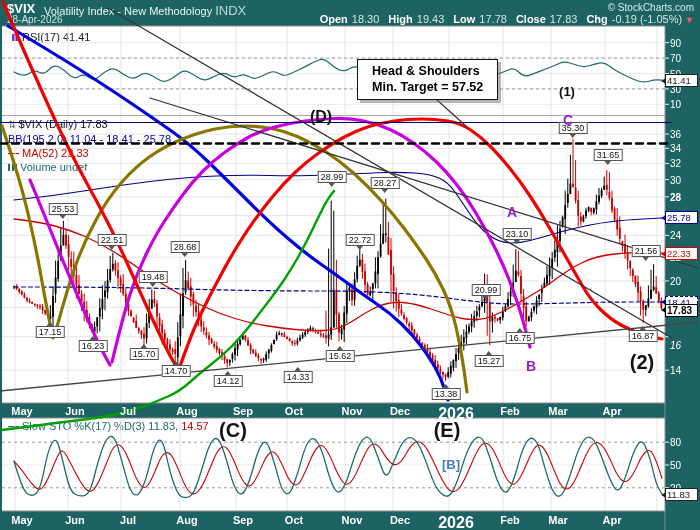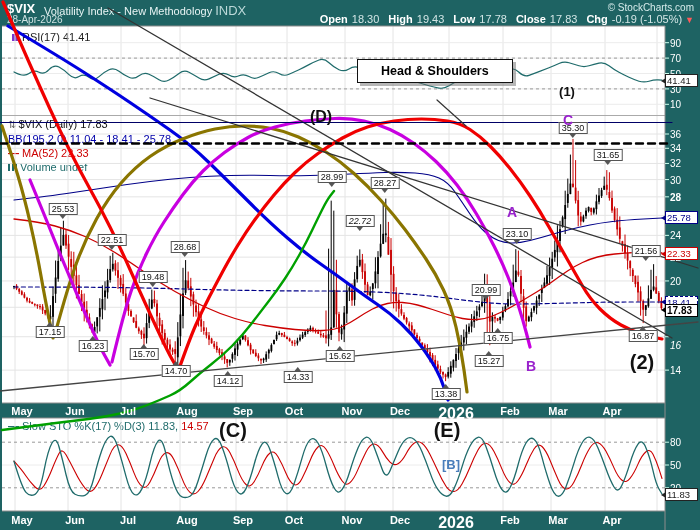--- a/index.html
+++ b/index.html
@@ -47,21 +47,21 @@
   .co.up::before{content:"";position:absolute;left:50%;top:-5px;margin-left:-4px;
       border:4px solid transparent;border-bottom:5px solid #555;border-top:0;}
   .axbox{position:absolute;left:665px;min-width:29px;background:#fff;border:1px solid currentColor;
       font-size:9.5px;line-height:11px;padding:0 1px;white-space:nowrap;}
   .axbox::before{content:"";position:absolute;left:-5px;top:50%;margin-top:-3px;
       border-top:3px solid transparent;border-bottom:3px solid transparent;border-right:5px solid currentColor;}
   .axbox.bold{font-weight:bold;font-size:10px;}
   .axbox.dashed{border-style:dashed;}
   .wl{position:absolute;transform:translate(-50%,-50%);font-weight:bold;z-index:6;white-space:nowrap;}
   #hsbox{position:absolute;left:357px;top:59px;background:#fff;border:1px solid #111;
-      box-shadow:3px 3px 0 rgba(110,110,110,.5);padding:3px 23px;z-index:7;
+      box-shadow:3px 3px 0 rgba(110,110,110,.5);padding:3px 14px;z-index:7;
       font-size:12.5px;font-weight:bold;color:#000;line-height:1.3;white-space:nowrap;}
 </style>
 </head>
 <body>
 
 <div id="chart">
   <div class="panel" id="panel-top"></div>
   <div class="panel" id="panel-osc"></div>
   <div class="strip" id="strip1"></div>
   <div class="strip" id="strip2"></div>
@@ -722,51 +722,52 @@
       <div class="mon" style="left: 510px; top: 514px;">Feb</div>
       <div class="mon" style="left: 558px; top: 405px;">Mar</div>
       <div class="mon" style="left: 558px; top: 514px;">Mar</div>
       <div class="mon" style="left: 612px; top: 405px;">Apr</div>
       <div class="mon" style="left: 612px; top: 514px;">Apr</div>
       <div class="co down" style="left: 63px; top: 202.916px;">25.53</div>
       <div class="co down" style="left: 112px; top: 234.39px;">22.51</div>
       <div class="co down" style="left: 153px; top: 270.533px;">19.48</div>
       <div class="co down" style="left: 185px; top: 241.258px;">28.68</div>
       <div class="co down" style="left: 332px; top: 171.142px;">28.99</div>
-      <div class="co down" style="left: 360px; top: 215px; font-style: italic;">22.72</div>
+      <div class="co down" style="left: 360px; top: 234px;">22.72</div>
       <div class="co down" style="left: 385px; top: 177.429px;">28.27</div>
       <div class="co down" style="left: 486px; top: 251.868px; margin-top: 32px;">20.99</div>
       <div class="co down" style="left: 517px; top: 227.922px;">23.10</div>
       <div class="co down" style="left: 573px; top: 121.909px;">35.30</div>
       <div class="co down" style="left: 608px; top: 149.195px;">31.65</div>
       <div class="co down" style="left: 646px; top: 245.17px; text-align: right;">21.56</div>
       <div class="co up" style="left: 50px; top: 326.38px;">17.15</div>
       <div class="co up" style="left: 93px; top: 340.164px;">16.23</div>
       <div class="co up" style="left: 144px; top: 348.465px;">15.70</div>
       <div class="co up" style="left: 176px; top: 364.918px;">14.70</div>
       <div class="co up" style="left: 228px; top: 374.982px;">14.12</div>
       <div class="co up" style="left: 262px; top: 371.291px; margin-left: 36px;">14.33</div>
       <div class="co up" style="left: 340px; top: 349.742px;">15.62</div>
       <div class="co up" style="left: 446px; top: 388.439px;">13.38</div>
       <div class="co up" style="left: 489px; top: 355.407px;">15.27</div>
-      <div class="co up" style="left: 498px; top: 332.28px;">16.75</div>
+      <div class="co up" style="left: 520px; top: 332.28px;">16.75</div>
       <div class="co up" style="left: 643px; top: 330.496px;">16.87</div>
       <div class="axbox" style="top: 211.48px; color: rgb(0, 0, 136);">25.78</div>
       <div class="axbox" style="top: 247.397px; color: rgb(204, 0, 0);">22.33</div>
       <div class="axbox dashed" style="top: 295.656px; color: rgb(0, 0, 136);">18.41</div>
       <div class="axbox bold" style="top: 303.659px; color: rgb(0, 0, 0);">17.83</div>
       <div class="axbox" style="top: 74.1143px; color: rgb(34, 34, 34);">41.41</div>
       <div class="axbox" style="top: 488.009px; color: rgb(34, 34, 34);">11.83</div>
       <div class="wl" style="left: 567px; top: 91px; color: rgb(17, 17, 17); font-size: 13px;">(1)</div>
       <div class="wl" style="left: 321px; top: 117px; color: rgb(17, 17, 17); font-size: 16px;">(D)</div>
       <div class="wl" style="left: 568px; top: 120px; color: rgb(153, 34, 204); font-size: 14px;">C</div>
       <div class="wl" style="left: 512px; top: 212px; color: rgb(153, 34, 204); font-size: 14px;">A</div>
       <div class="wl" style="left: 531px; top: 366px; color: rgb(153, 34, 204); font-size: 14px;">B</div>
       <div class="wl" style="left: 642px; top: 362px; color: rgb(17, 17, 17); font-size: 20px;">(2)</div>
       <div class="wl" style="left: 233px; top: 430px; color: rgb(17, 17, 17); font-size: 20px;">(C)</div>
       <div class="wl" style="left: 447px; top: 430px; color: rgb(17, 17, 17); font-size: 20px;">(E)</div>
       <div class="wl" style="left: 451px; top: 464px; color: rgb(74, 126, 187); font-size: 13px;">[B]</div>
     </div>
 
   <div id="hsbox">
     <div>Head &amp; Shoulders</div>
+    <div>Min. Target = 57.52</div>
   </div>
 </div>
 
 </body></html>

